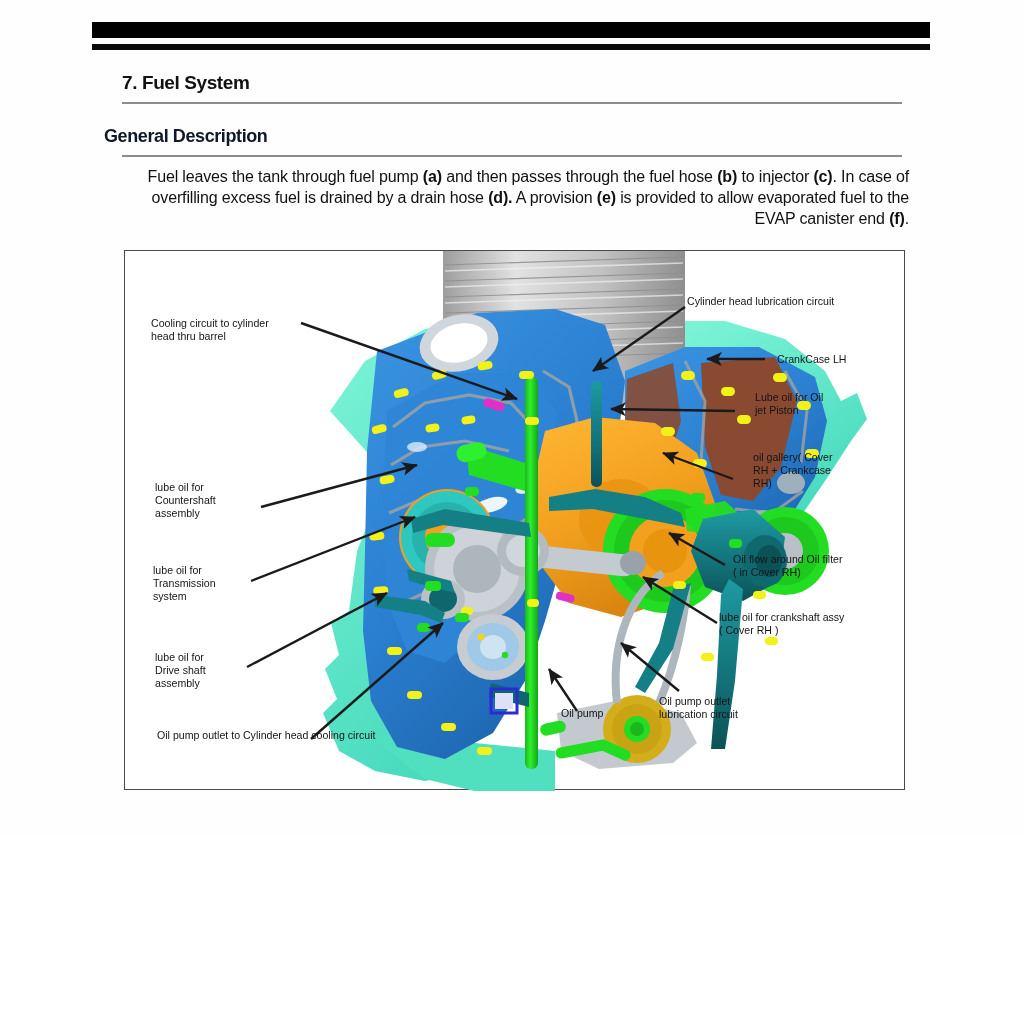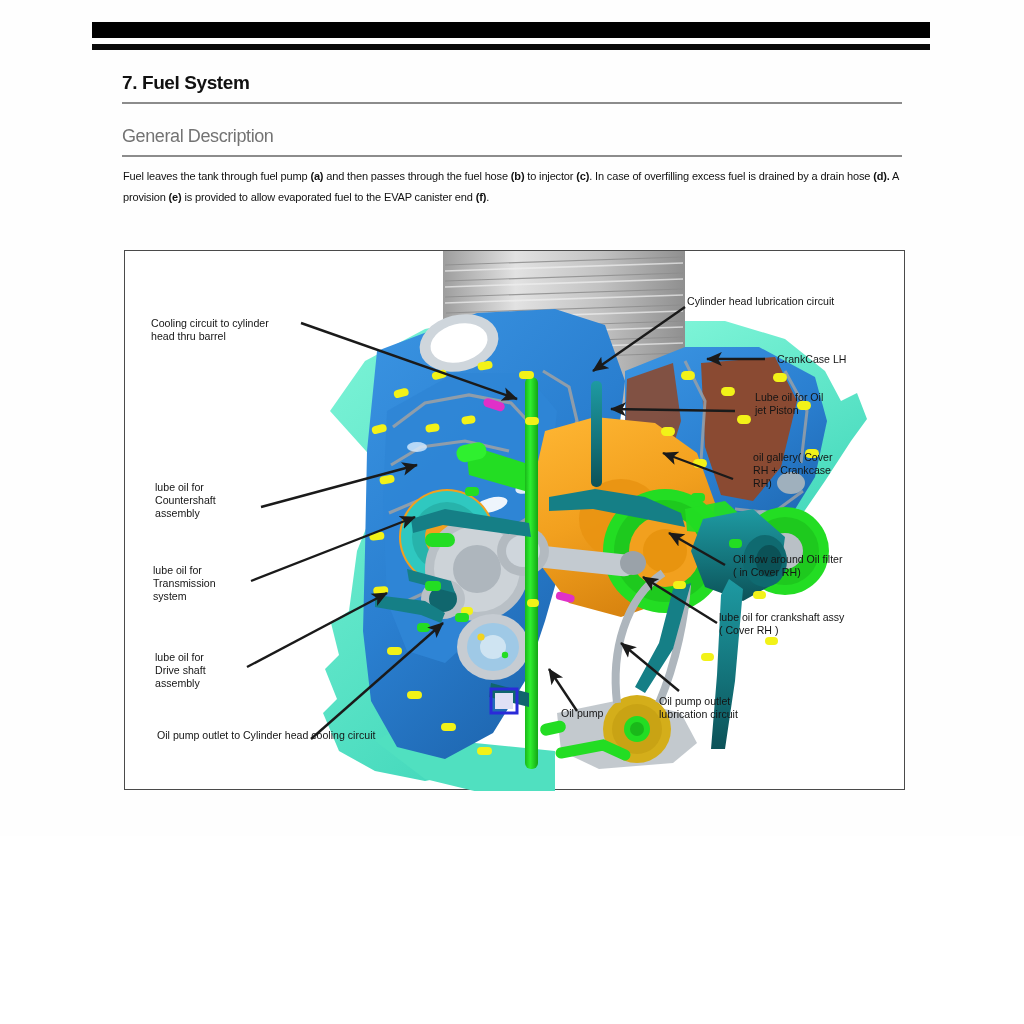--- a/index.html
+++ b/index.html
@@ -47,42 +47,43 @@
     font-family: "Liberation Sans", sans-serif;
   }
   .rule-1 {
     position: absolute;
     left: 122px; top: 102px;
     width: 780px; height: 2px;
     background: #8c8c8c;
   }
   .section-title {
     position: absolute;
-    left: 122px; top: 126px;
+    left: 104px; top: 126px;
     font-size: 18px;
-    font-weight: normal;
+    font-weight: bold;
     letter-spacing: -0.4px;
-    color: #737373;
+    color: #0f172a;
   }
   .rule-2 {
     position: absolute;
     left: 122px; top: 155px;
     width: 780px; height: 2px;
     background: #8c8c8c;
   }
 
   
   .body-text {
     position: absolute;
     left: 123px; top: 166px;
     width: 786px;
-    font-size: 11px;
+    font-size: 16px;
     line-height: 21px;
     color: #111111;
     letter-spacing: -0.15px;
+    text-align: right;
   }
   .body-text b { font-weight: bold; }
 
   
   .figure-frame {
     position: absolute;
     left: 124px; top: 250px;
     width: 781px; height: 540px;
     border: 1.5px solid #4a4a4a;
     background: #ffffff;

